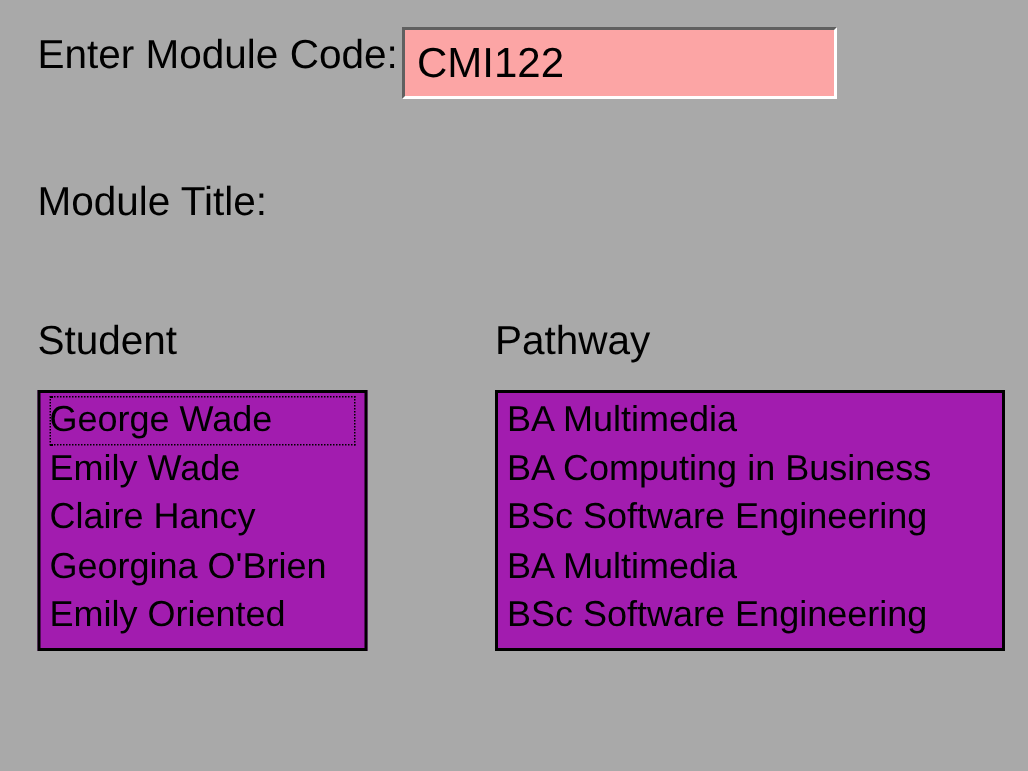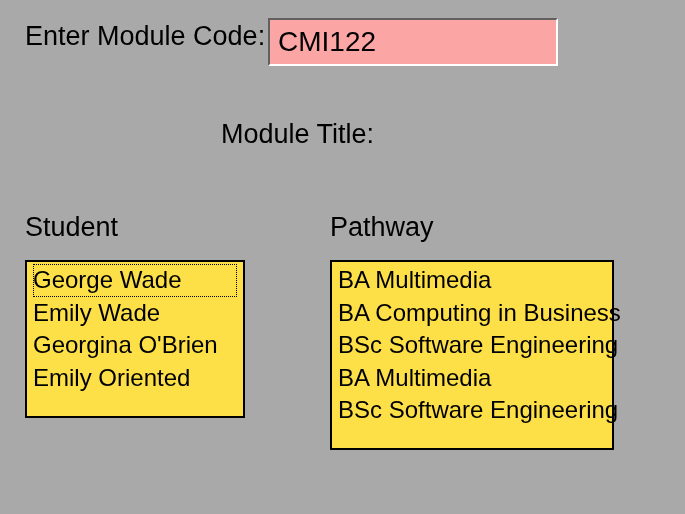--- a/index.html
+++ b/index.html
@@ -12,21 +12,20 @@
       font-family: Arial, Helvetica, sans-serif;
       width: 685px;
       height: 514px;
       overflow: hidden;
       position: relative;
     }
     .form-row {
       display: flex;
       align-items: flex-start;
       padding: 18px 25px 0 25px;
-      justify-content: center;
     }
     .label-col {
       width: 243px;
       font-size: 27px;
       color: #000;
       line-height: 1.35;
     }
     .value-col {
       flex: 1;
       font-size: 27px;
@@ -57,31 +56,31 @@
     .list-col {
       display: flex;
       flex-direction: column;
     }
     .list-header {
       font-size: 27px;
       color: #000;
       margin-bottom: 17px;
     }
     .listbox {
-      background: #fde047;
+      background: #a21caf;
       border: 2px solid #000;
       font-size: 24px;
       line-height: 1.35;
-      padding: 2px 6px 22px 6px;
+      padding: 2px 6px 6px 6px;
     }
     .listbox.student {
       width: 220px;
     }
     .listbox.pathway {
-      width: 284px;
+      width: 340px;
     }
     .list-item {
       white-space: nowrap;
       cursor: default;
     }
     .list-item.selected {
       outline: 1px dotted #000;
       outline-offset: -1px;
     }
   </style>
@@ -98,20 +97,21 @@
 <div class="form-row row2">
   <div class="label-col">Module Title:</div>
 </div>
 
 <div class="lists-row">
   <div class="list-col">
     <div class="list-header">Student</div>
     <div class="listbox student">
       <div class="list-item selected">George Wade</div>
       <div class="list-item">Emily Wade</div>
+      <div class="list-item">Claire Hancy</div>
       <div class="list-item">Georgina O'Brien</div>
       <div class="list-item">Emily Oriented</div>
     </div>
   </div>
 
   <div class="list-col">
     <div class="list-header">Pathway</div>
     <div class="listbox pathway">
       <div class="list-item">BA Multimedia</div>
       <div class="list-item">BA Computing in Business</div>

